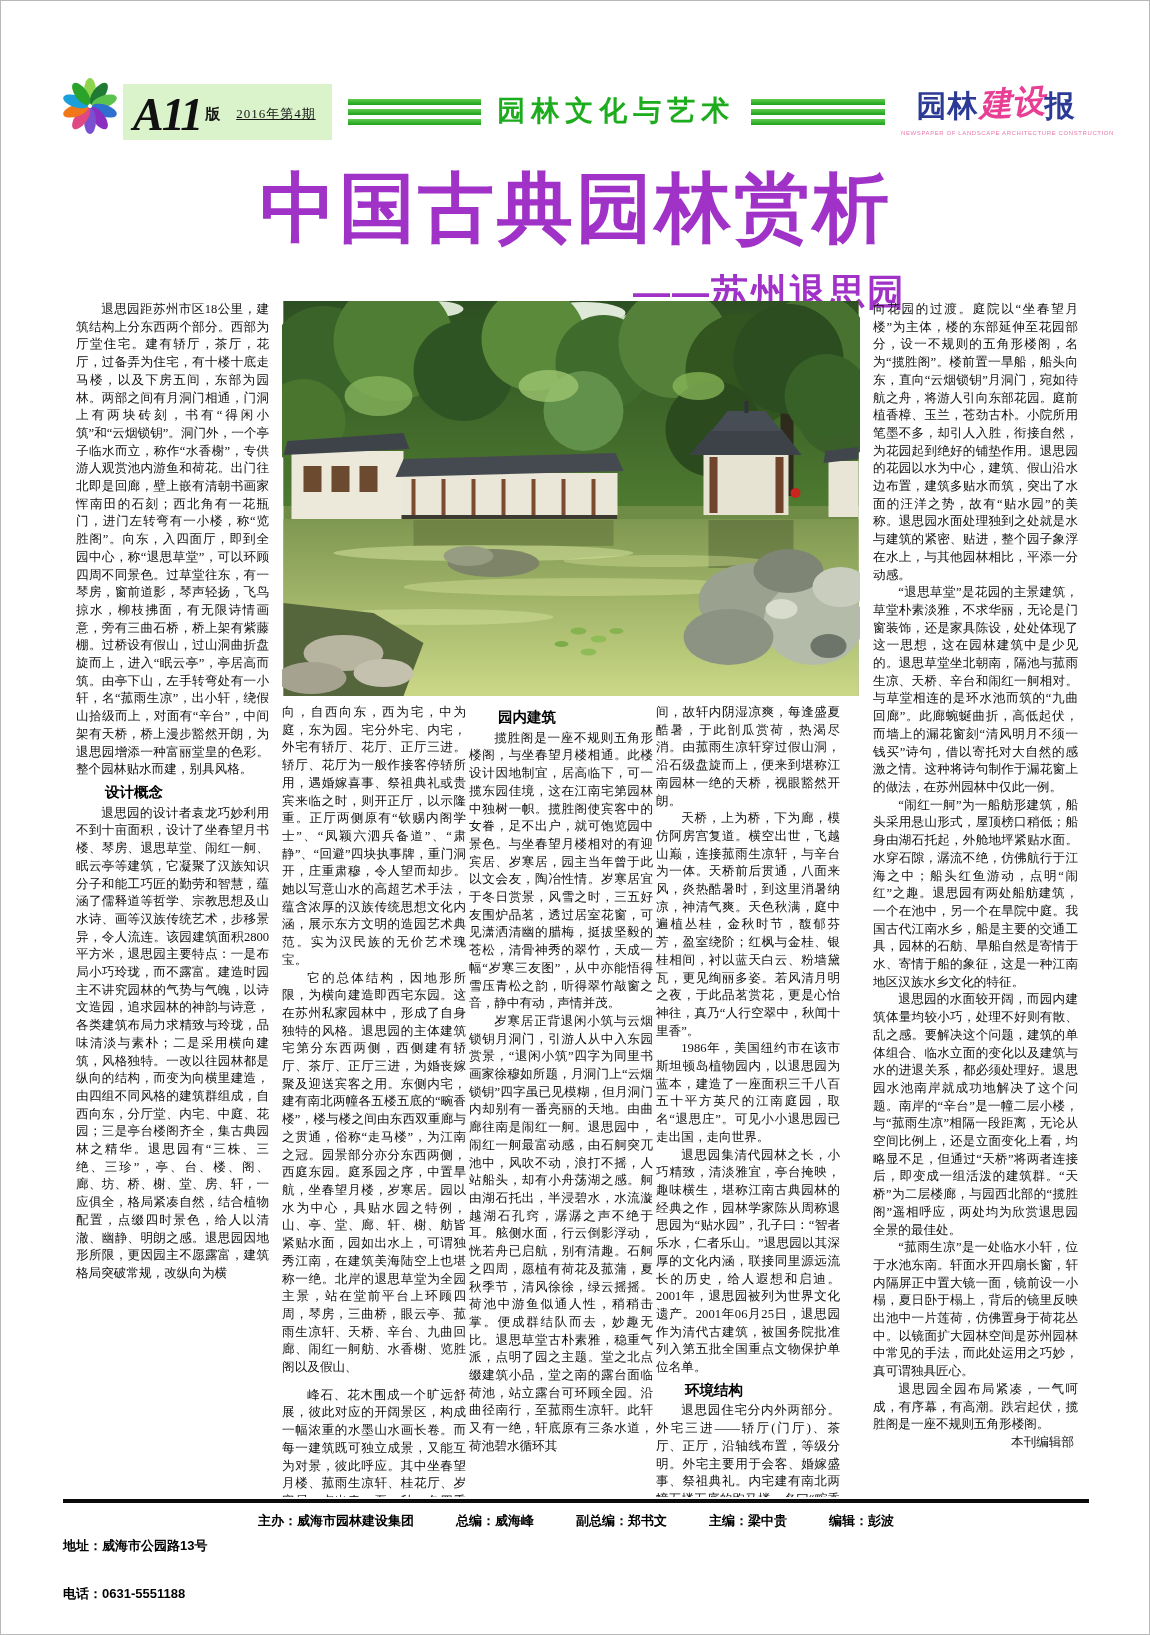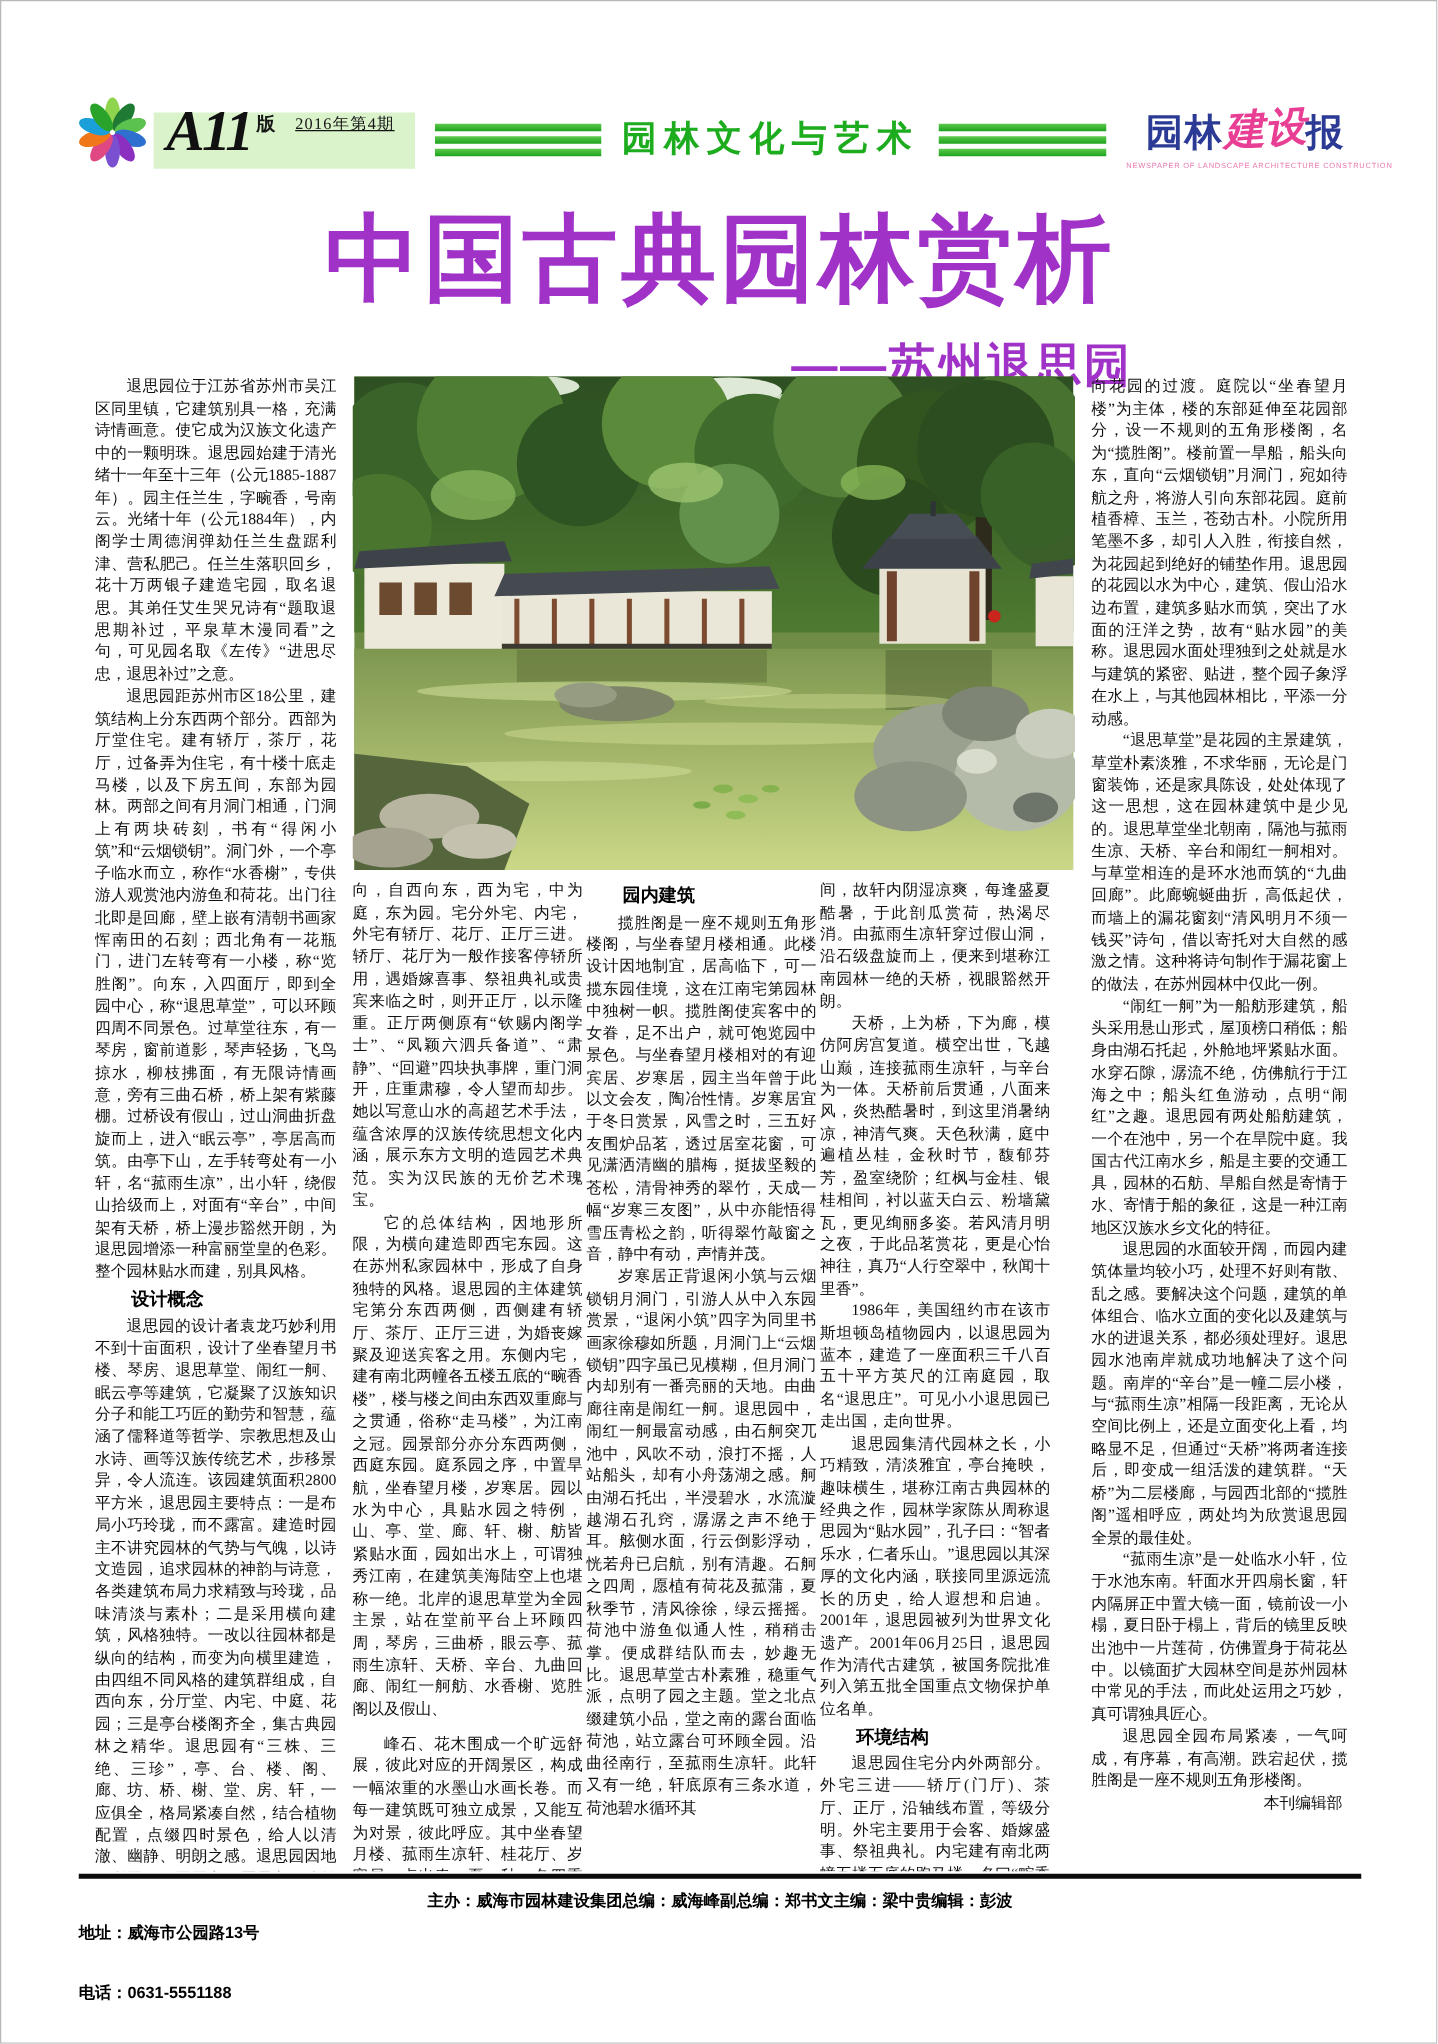--- a/index.html
+++ b/index.html
@@ -4,22 +4,22 @@
 <style>
   html,body{margin:0;padding:0;background:#fff;}
   .page{position:relative;width:1150px;height:1635px;background:#ffffff;
         border:1px solid #b8b8b8;box-sizing:border-box;overflow:hidden;
         font-family:"Liberation Serif","DejaVu Serif",serif;color:#151515;}
 
   
   .header{position:absolute;left:60px;top:72px;width:1030px;height:64px;
           display:flex;align-items:center;}
   .flower{width:58px;height:62px;flex:0 0 auto;margin-right:4px;}
-  .edition-block{background:#daf3cb;height:40px;display:flex;align-items:flex-start;
-                 padding:0 16px 5px 10px;margin-top:14px;}
+  .edition-block{background:#daf3cb;height:40px;display:flex;align-items:center;
+                 padding:11px 16px 5px 10px;margin-top:14px;}
   .edition-num{font-family:"Liberation Serif",serif;font-style:italic;font-weight:bold;
                font-size:46px;line-height:30px;letter-spacing:-2px;color:#111;}
   .edition-suffix{font-size:15px;font-weight:bold;margin:0 2px 1px 4px;}
   .issue-date{font-size:13px;margin:0 0 2px 14px;letter-spacing:1px;text-decoration:underline;}
   .stripes{flex:1 1 auto;display:flex;flex-direction:column;gap:4px;margin:14px 16px 0 16px;}
   .stripe{height:6px;background:linear-gradient(#5ecb4e,#1ca21c);}
   .section-title{flex:0 0 auto;color:#1dac1d;font-size:28px;font-weight:bold;
                  letter-spacing:6px;margin-top:12px;white-space:nowrap;}
   .masthead{flex:0 0 auto;text-align:center;margin-top:8px;width:190px;}
   .masthead-line{white-space:nowrap;font-weight:bold;}
@@ -51,21 +51,21 @@
   .col p.cont{text-indent:0;}
   .col p.gap{margin-top:10px;}
   .sec-head{font-family:"Liberation Sans",sans-serif;font-weight:bold;font-size:14.5px;
             margin:5px 0 3px 0;text-indent:2em;color:#000;}
   .sig{text-align:right;text-indent:0;padding-right:4px;margin-top:2px;}
 
   
   .footer{position:absolute;left:62px;top:1498px;width:1026px;
           border-top:4px solid #0a0a0a;padding-top:9px;
           font-family:"Liberation Sans",sans-serif;font-weight:bold;font-size:13px;color:#000;}
-  .footer-row{display:flex;justify-content:center;white-space:nowrap;margin-bottom:7px;}
+  .footer-row{display:flex;justify-content:center;gap:42px;white-space:nowrap;margin-bottom:7px;}
   .footer-row.second{gap:30px;flex-direction:column;}
 </style>
 </head>
 <body>
 
 <div class="page">
 
   <div class="header">
     <svg class="flower" viewBox="0 0 58 62">
       <g transform="translate(29,32)">
@@ -106,21 +106,20 @@
   </div>
 
   <div class="headline">
     <div class="headline-title">中国古典园林赏析</div>
     <div class="headline-subtitle">——苏州退思园</div>
   </div>
 
   <div class="body">
 
     <div class="col col-1">
-      <p>退思园位于江苏省苏州市吴江区同里镇，它建筑别具一格，充满诗情画意。使它成为汉族文化遗产中的一颗明珠。退思园始建于清光绪十一年至十三年（公元1885-1887年）。园主任兰生，字畹香，号南云。光绪十年（公元1884年），内阁学士周德润弹劾任兰生盘踞利津、营私肥己。任兰生落职回乡，花十万两银子建造宅园，取名退思。其弟任艾生哭兄诗有“题取退思期补过，平泉草木漫同看”之句，可见园名取《左传》“进思尽忠，退思补过”之意。</p>
       <p>退思园距苏州市区18公里，建筑结构上分东西两个部分。西部为厅堂住宅。建有轿厅，茶厅，花厅，过备弄为住宅，有十楼十底走马楼，以及下房五间，东部为园林。两部之间有月洞门相通，门洞上有两块砖刻，书有“得闲小筑”和“云烟锁钥”。洞门外，一个亭子临水而立，称作“水香榭”，专供游人观赏池内游鱼和荷花。出门往北即是回廊，壁上嵌有清朝书画家恽南田的石刻；西北角有一花瓶门，进门左转弯有一小楼，称“览胜阁”。向东，入四面厅，即到全园中心，称“退思草堂”，可以环顾四周不同景色。过草堂往东，有一琴房，窗前道影，琴声轻扬，飞鸟掠水，柳枝拂面，有无限诗情画意，旁有三曲石桥，桥上架有紫藤棚。过桥设有假山，过山洞曲折盘旋而上，进入“眠云亭”，亭居高而筑。由亭下山，左手转弯处有一小轩，名“菰雨生凉”，出小轩，绕假山拾级而上，对面有“辛台”，中间架有天桥，桥上漫步豁然开朗，为退思园增添一种富丽堂皇的色彩。整个园林贴水而建，别具风格。</p>
       <div class="sec-head">设计概念</div>
       <p>退思园的设计者袁龙巧妙利用不到十亩面积，设计了坐春望月书楼、琴房、退思草堂、闹红一舸、眠云亭等建筑，它凝聚了汉族知识分子和能工巧匠的勤劳和智慧，蕴涵了儒释道等哲学、宗教思想及山水诗、画等汉族传统艺术，步移景异，令人流连。该园建筑面积2800平方米，退思园主要特点：一是布局小巧玲珑，而不露富。建造时园主不讲究园林的气势与气魄，以诗文造园，追求园林的神韵与诗意，各类建筑布局力求精致与玲珑，品味清淡与素朴；二是采用横向建筑，风格独特。一改以往园林都是纵向的结构，而变为向横里建造，由四组不同风格的建筑群组成，自西向东，分厅堂、内宅、中庭、花园；三是亭台楼阁齐全，集古典园林之精华。退思园有“三株、三绝、三珍”，亭、台、楼、阁、廊、坊、桥、榭、堂、房、轩，一应俱全，格局紧凑自然，结合植物配置，点缀四时景色，给人以清澈、幽静、明朗之感。退思园因地形所限，更因园主不愿露富，建筑格局突破常规，改纵向为横</p>
     </div>
 
     <div class="mid">
       <div class="photo-wrap">
         <svg width="578" height="395" viewBox="0 0 575 395">
           <defs>
             <linearGradient id="waterG" x1="0" y1="0" x2="0" y2="1">

